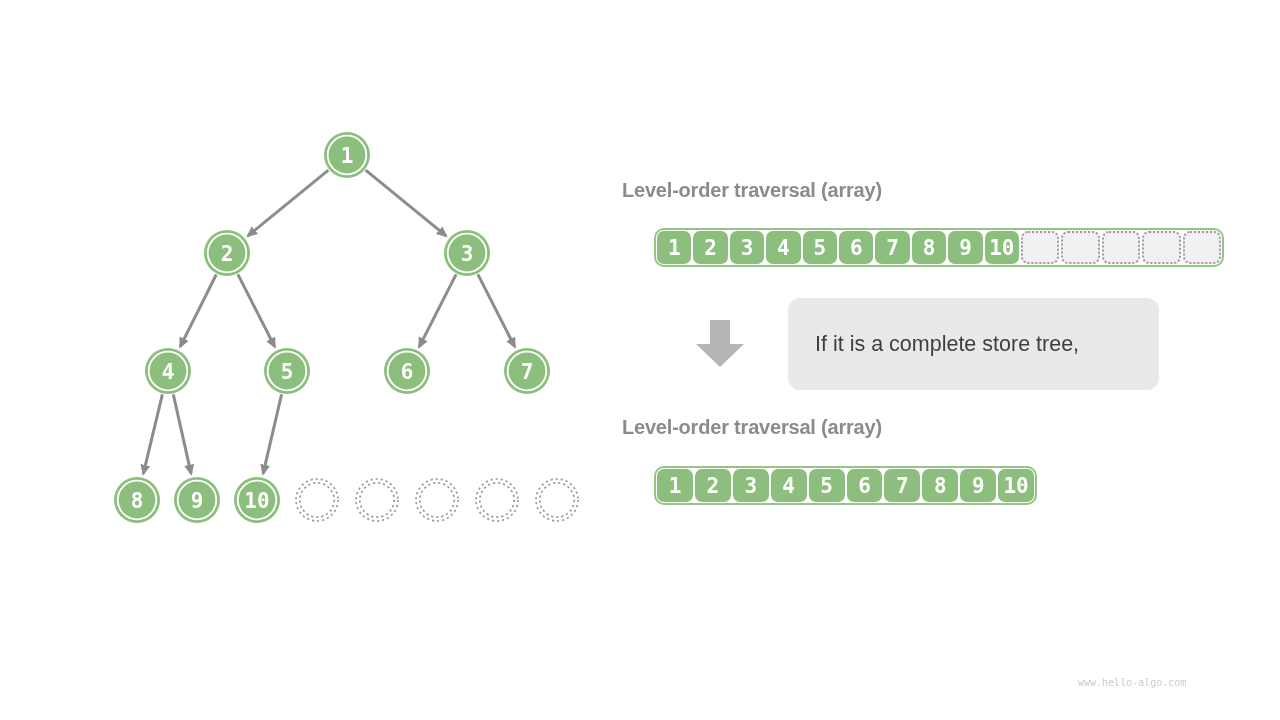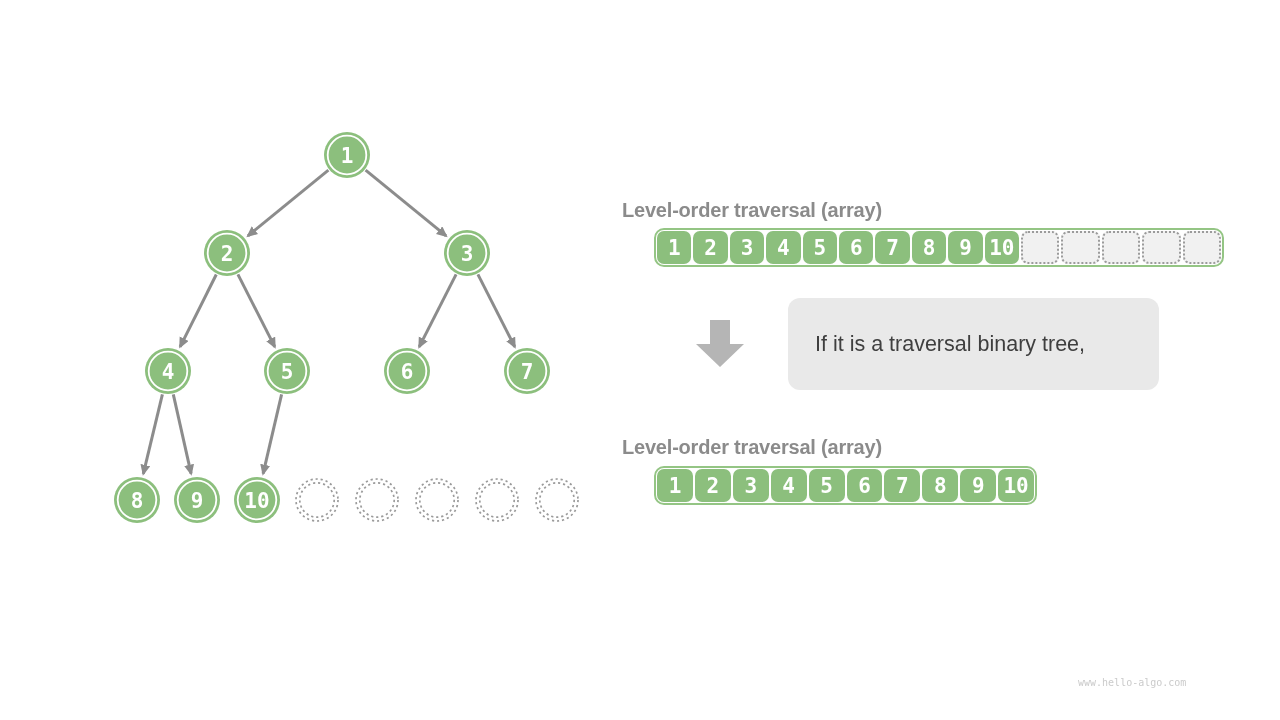--- a/index.html
+++ b/index.html
@@ -35,21 +35,20 @@
     stroke-dasharray: 2.2 2.9;
   }
 
   
   .panel-title {
     color: #8b8b8b;
     font-size: 20px;
     font-weight: bold;
     letter-spacing: -0.2px;
     white-space: nowrap;
-    margin-top: 20px;
   }
   .array-box {
     box-sizing: border-box;
     height: 39px;
     border: 2px solid #94c584;
     border-radius: 10px;
     background: #ffffff;
     padding: 1px;
     display: flex;
     gap: 2px;
@@ -214,21 +213,21 @@
   <div class="cell empty"></div>
   <div class="cell empty"></div>
   <div class="cell empty"></div>
 </div>
 
 <svg class="abs" style="left:690px; top:315px;" width="60" height="60" viewBox="0 0 60 60">
   <polygon points="20,5 40,5 40,29 54,29 30,52 6,29 20,29" fill="#b5b5b5"></polygon>
 </svg>
 
 <div class="abs callout">
-  <div>If it is a traversal binary tree,</div>
+  <div>If it is a complete store tree,</div>
 </div>
 
 <div class="abs panel-title" style="left:622px; top:416px;">Level-order traversal (array)</div>
 
 <div class="abs array-box" style="left:654px; top:466px; width:383px;">
   <div class="cell green">1</div>
   <div class="cell green">2</div>
   <div class="cell green">3</div>
   <div class="cell green">4</div>
   <div class="cell green">5</div>

